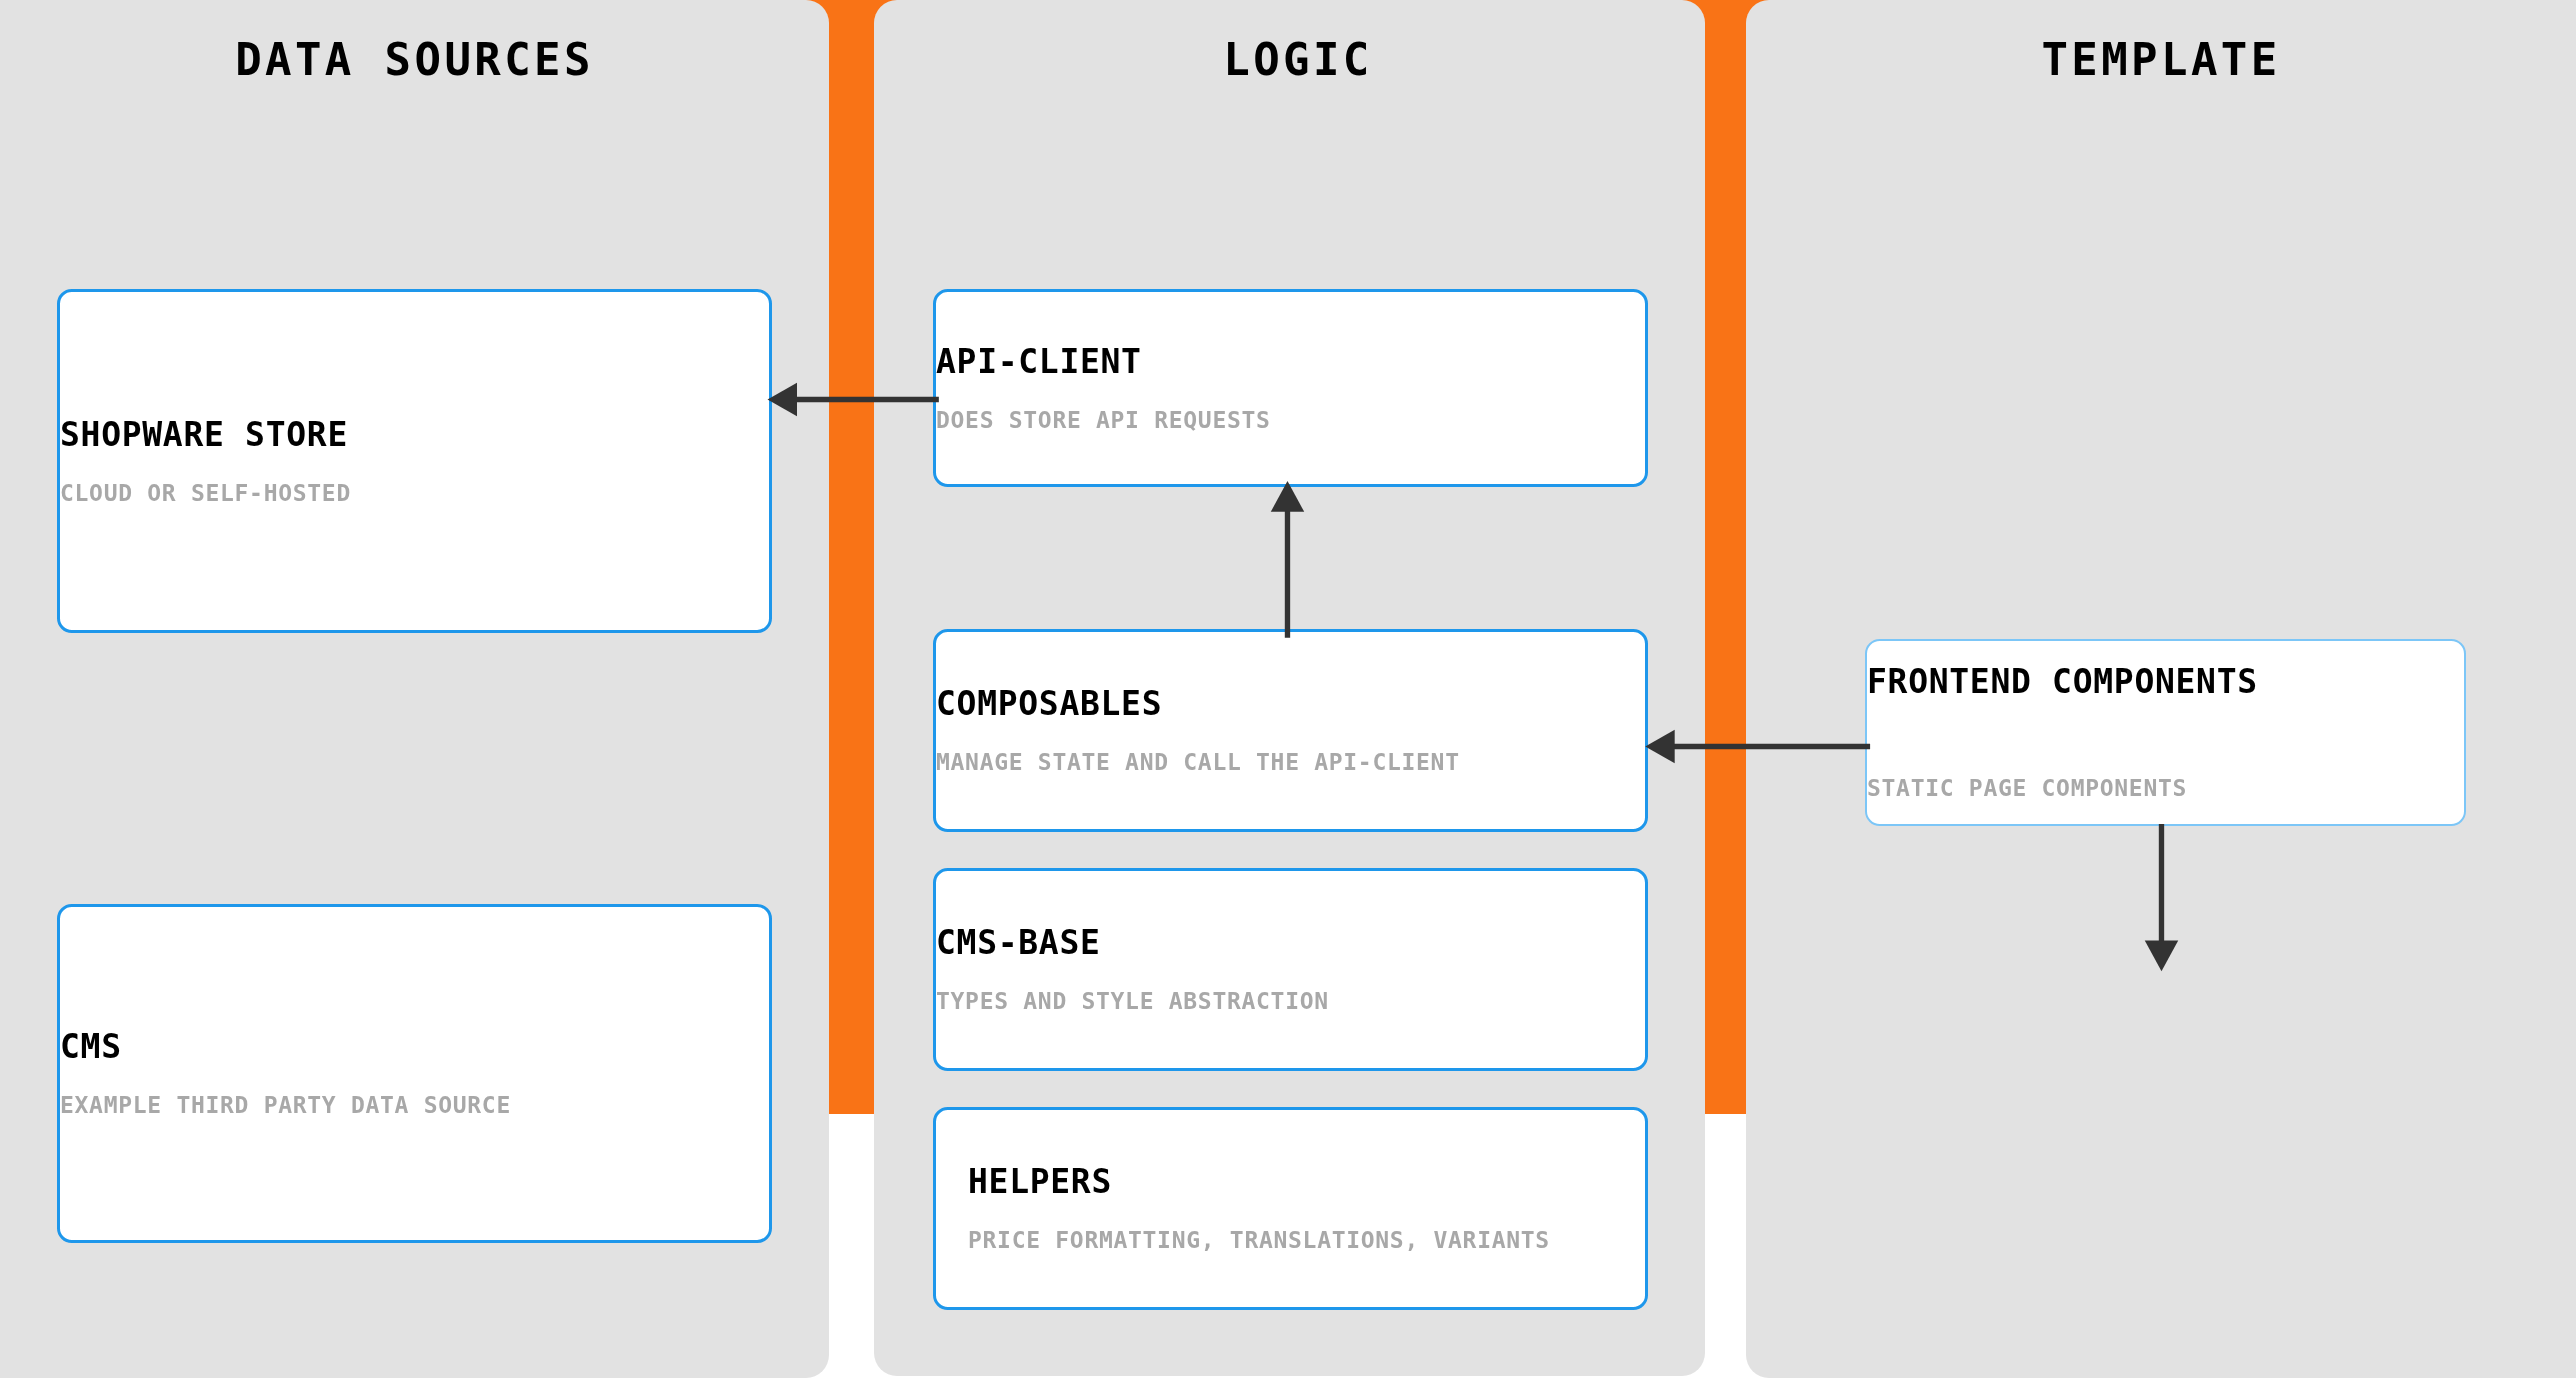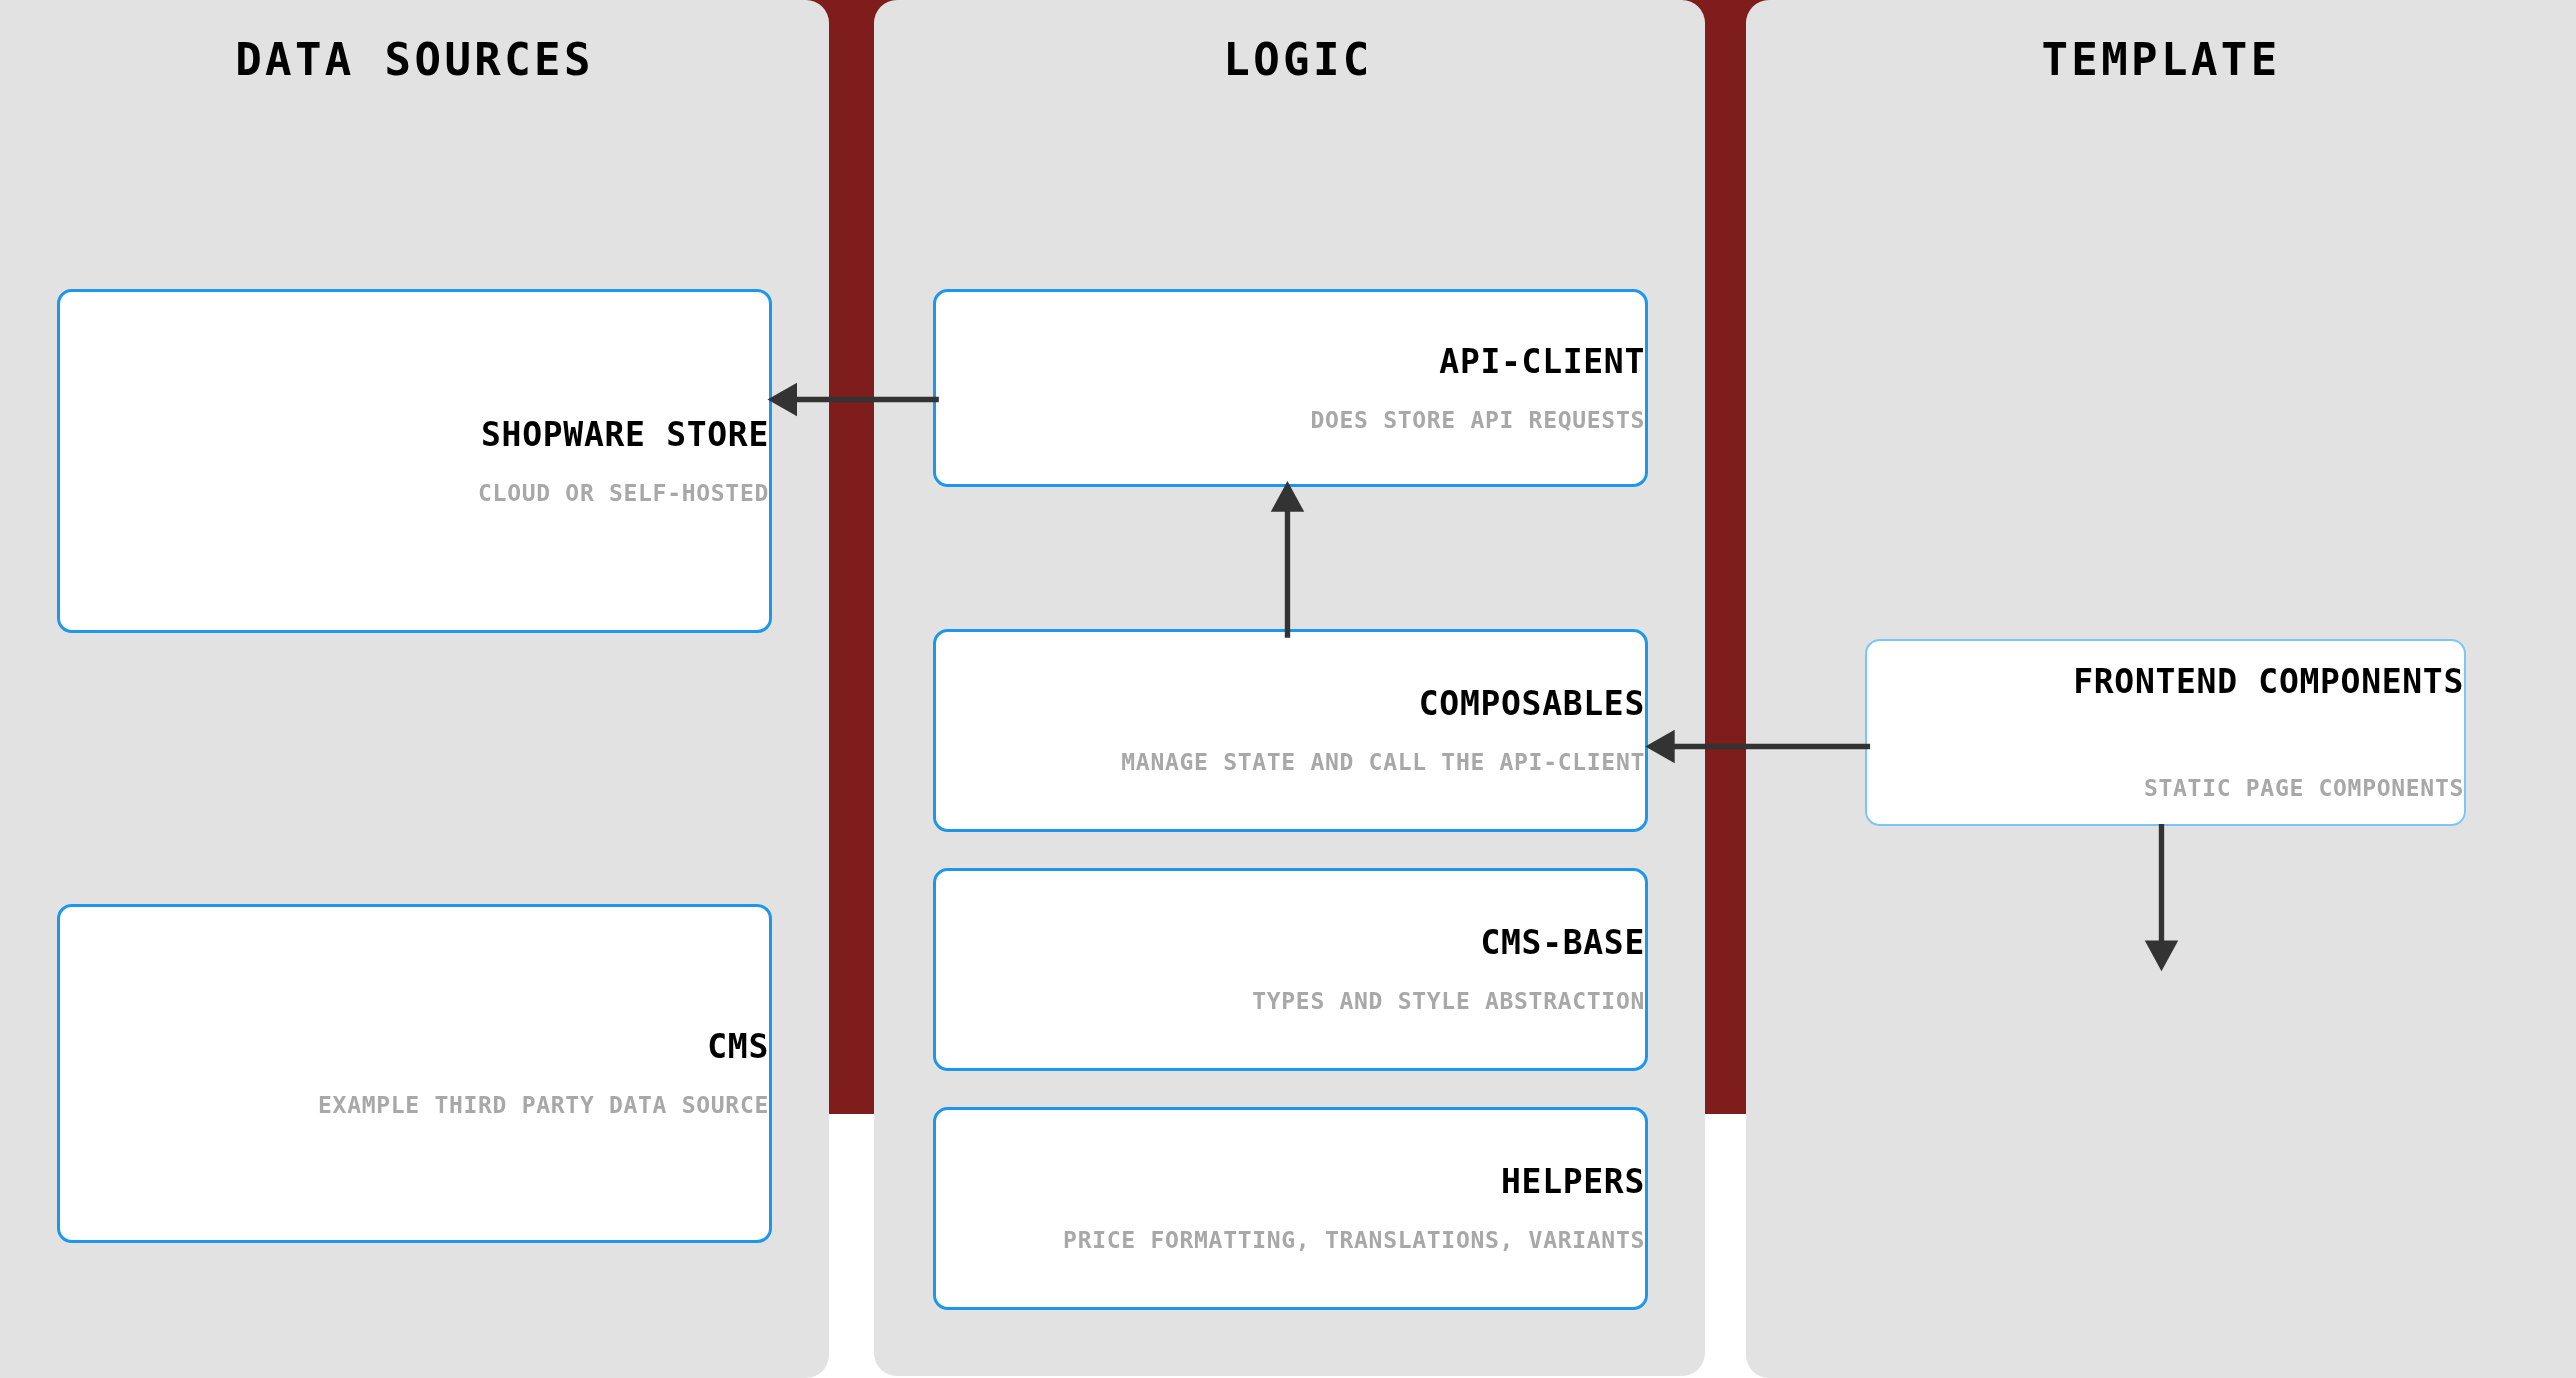--- a/index.html
+++ b/index.html
@@ -11,21 +11,21 @@
     width: 2576px;
     height: 1378px;
     font-family: "DejaVu Sans", sans-serif;
     overflow: hidden;
   }
 
   #stage {
     position: relative;
     width: 2576px;
     height: 1114px;
-    background: #7f1d1d;
+    background: #f97316;
   }
 
   
   .panel {
     position: absolute;
     background: #e2e2e2;
     border-radius: 23px;
     box-sizing: border-box;
   }
   .panel-title {
@@ -47,21 +47,21 @@
 
   
   .card {
     position: absolute;
     background: #ffffff;
     border: 3.4px solid #1e97eb;
     border-radius: 14.8px;
     box-sizing: border-box;
     display: flex;
     flex-direction: column;
-    align-items: flex-end;
+    align-items: flex-start;
     justify-content: center;
   }
   .card.soft { border-color: #7cc6f7; border-width: 2.7px; }
   .card.shell {
     justify-content: flex-start;
     border-color: #8ecdf8;
     border-width: 2.7px;
   }
 
   .card-title {

